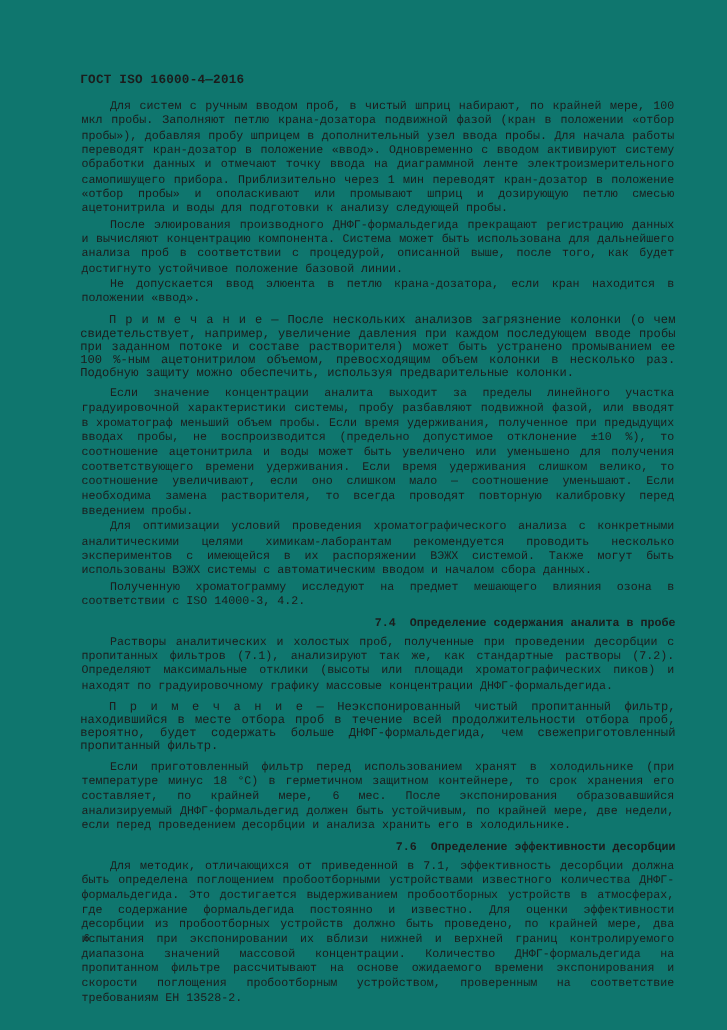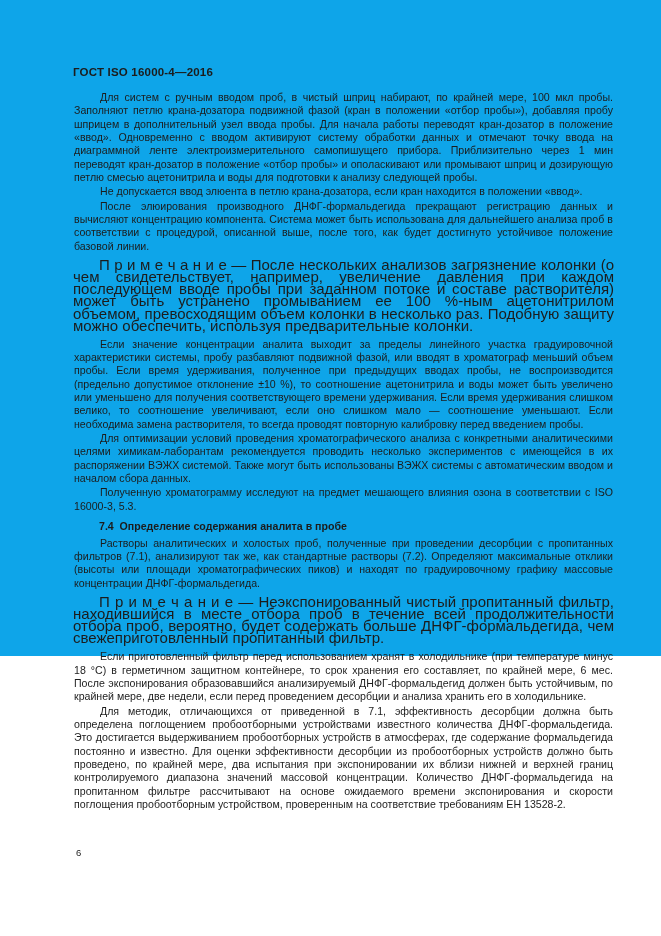--- a/index.html
+++ b/index.html
@@ -13,22 +13,23 @@
     position: relative;
     overflow: hidden;
     font-family: "Liberation Sans", sans-serif;
     color: #1c1c1c;
   }
   .page {
     position: absolute;
     left: 0;
     top: 0;
     width: 661px;
-    height: 656px;
-    background: #0ea5e9;
+    height: 936px;
+    background: #0f766e;
+    font-family: Liberation Mono, monospace;
   }
   .running-header {
     position: absolute;
     left: 73px;
     top: 66px;
     font-size: 11.5px;
     font-weight: bold;
     letter-spacing: 0.2px;
     white-space: nowrap;
   }
@@ -43,55 +44,56 @@
   }
   .content p {
     margin: 1px;
   }
   p.paragraph {
     font-size: 10.6px;
     line-height: 13.35px;
     text-indent: 26px;
   }
   p.note {
-    font-size: 15px;
+    font-size: 11px;
     line-height: 12.1px;
     text-indent: 26px;
     margin: 6px 0 6px 0;
   }
   p.heading {
     font-size: 10.6px;
     line-height: 13.35px;
     font-weight: bold;
     text-indent: 26px;
     margin: 7px 0 3px 0;
-    text-align: left;
+    text-align: right;
   }
   .page-number {
     position: absolute;
     left: 76px;
     top: 847px;
     font-size: 9.5px;
   }
 </style>
 </head>
 <body>
 
 <div class="page">
   <div class="running-header">ГОСТ ISO 16000-4—2016</div>
 
   <div class="content" id="content">
       <p class="paragraph">Для систем с ручным вводом проб, в чистый шприц набирают, по крайней мере, 100 мкл пробы. Заполняют петлю крана-дозатора подвижной фазой (кран в положении «отбор пробы»), добавляя пробу шприцем в дополнительный узел ввода пробы. Для начала работы переводят кран-дозатор в положение «ввод». Одновременно с вводом активируют систему обработки данных и отмечают точку ввода на диаграммной ленте электроизмерительного самопишущего прибора. Приблизительно через 1 мин переводят кран-дозатор в положение «отбор пробы» и ополаскивают или промывают шприц и дозирующую петлю смесью ацетонитрила и воды для подготовки к анализу следующей пробы.</p>
+      <p class="paragraph">После элюирования производного ДНФГ-формальдегида прекращают регистрацию данных и вычисляют концентрацию компонента. Система может быть использована для дальнейшего анализа проб в соответствии с процедурой, описанной выше, после того, как будет достигнуто устойчивое положение базовой линии.</p>
       <p class="paragraph">Не допускается ввод элюента в петлю крана-дозатора, если кран находится в положении «ввод».</p>
-      <p class="paragraph">После элюирования производного ДНФГ-формальдегида прекращают регистрацию данных и вычисляют концентрацию компонента. Система может быть использована для дальнейшего анализа проб в соответствии с процедурой, описанной выше, после того, как будет достигнуто устойчивое положение базовой линии.</p>
       <p class="note">П р и м е ч а н и е — После нескольких анализов загрязнение колонки (о чем свидетельствует, например, увеличение давления при каждом последующем вводе пробы при заданном потоке и составе растворителя) может быть устранено промыванием ее 100 %-ным ацетонитрилом объемом, превосходящим объем колонки в несколько раз. Подобную защиту можно обеспечить, используя предварительные колонки.</p>
       <p class="paragraph">Если значение концентрации аналита выходит за пределы линейного участка градуировочной характеристики системы, пробу разбавляют подвижной фазой, или вводят в хроматограф меньший объем пробы. Если время удерживания, полученное при предыдущих вводах пробы, не воспроизводится (предельно допустимое отклонение ±10 %), то соотношение ацетонитрила и воды может быть увеличено или уменьшено для получения соответствующего времени удерживания. Если время удерживания слишком велико, то соотношение увеличивают, если оно слишком мало — соотношение уменьшают. Если необходима замена растворителя, то всегда проводят повторную калибровку перед введением пробы.</p>
       <p class="paragraph">Для оптимизации условий проведения хроматографического анализа с конкретными аналитическими целями химикам-лаборантам рекомендуется проводить несколько экспериментов с имеющейся в их распоряжении ВЭЖХ системой. Также могут быть использованы ВЭЖХ системы с автоматическим вводом и началом сбора данных.</p>
-      <p class="paragraph">Полученную хроматограмму исследуют на предмет мешающего влияния озона в соответствии с ISO 16000-3, 5.3.</p>
+      <p class="paragraph">Полученную хроматограмму исследуют на предмет мешающего влияния озона в соответствии с ISO 14000-3, 4.2.</p>
       <p class="heading">7.4&nbsp;&nbsp;Определение содержания аналита в пробе</p>
       <p class="paragraph">Растворы аналитических и холостых проб, полученные при проведении десорбции с пропитанных фильтров (7.1), анализируют так же, как стандартные растворы (7.2). Определяют максимальные отклики (высоты или площади хроматографических пиков) и находят по градуировочному графику массовые концентрации ДНФГ-формальдегида.</p>
       <p class="note">П р и м е ч а н и е — Неэкспонированный чистый пропитанный фильтр, находившийся в месте отбора проб в течение всей продолжительности отбора проб, вероятно, будет содержать больше ДНФГ-формальдегида, чем свежеприготовленный пропитанный фильтр.</p>
       <p class="paragraph">Если приготовленный фильтр перед использованием хранят в холодильнике (при температуре минус 18 °С) в герметичном защитном контейнере, то срок хранения его составляет, по крайней мере, 6 мес. После экспонирования образовавшийся анализируемый ДНФГ-формальдегид должен быть устойчивым, по крайней мере, две недели, если перед проведением десорбции и анализа хранить его в холодильнике.</p>
+      <p class="heading">7.6&nbsp;&nbsp;Определение эффективности десорбции</p>
       <p class="paragraph">Для методик, отличающихся от приведенной в 7.1, эффективность десорбции должна быть определена поглощением пробоотборными устройствами известного количества ДНФГ-формальдегида. Это достигается выдерживанием пробоотборных устройств в атмосферах, где содержание формальдегида постоянно и известно. Для оценки эффективности десорбции из пробоотборных устройств должно быть проведено, по крайней мере, два испытания при экспонировании их вблизи нижней и верхней границ контролируемого диапазона значений массовой концентрации. Количество ДНФГ-формальдегида на пропитанном фильтре рассчитывают на основе ожидаемого времени экспонирования и скорости поглощения пробоотборным устройством, проверенным на соответствие требованиям ЕН 13528-2.</p>
     </div>
 
   <div class="page-number">6</div>
 </div>
 
 </body></html>

